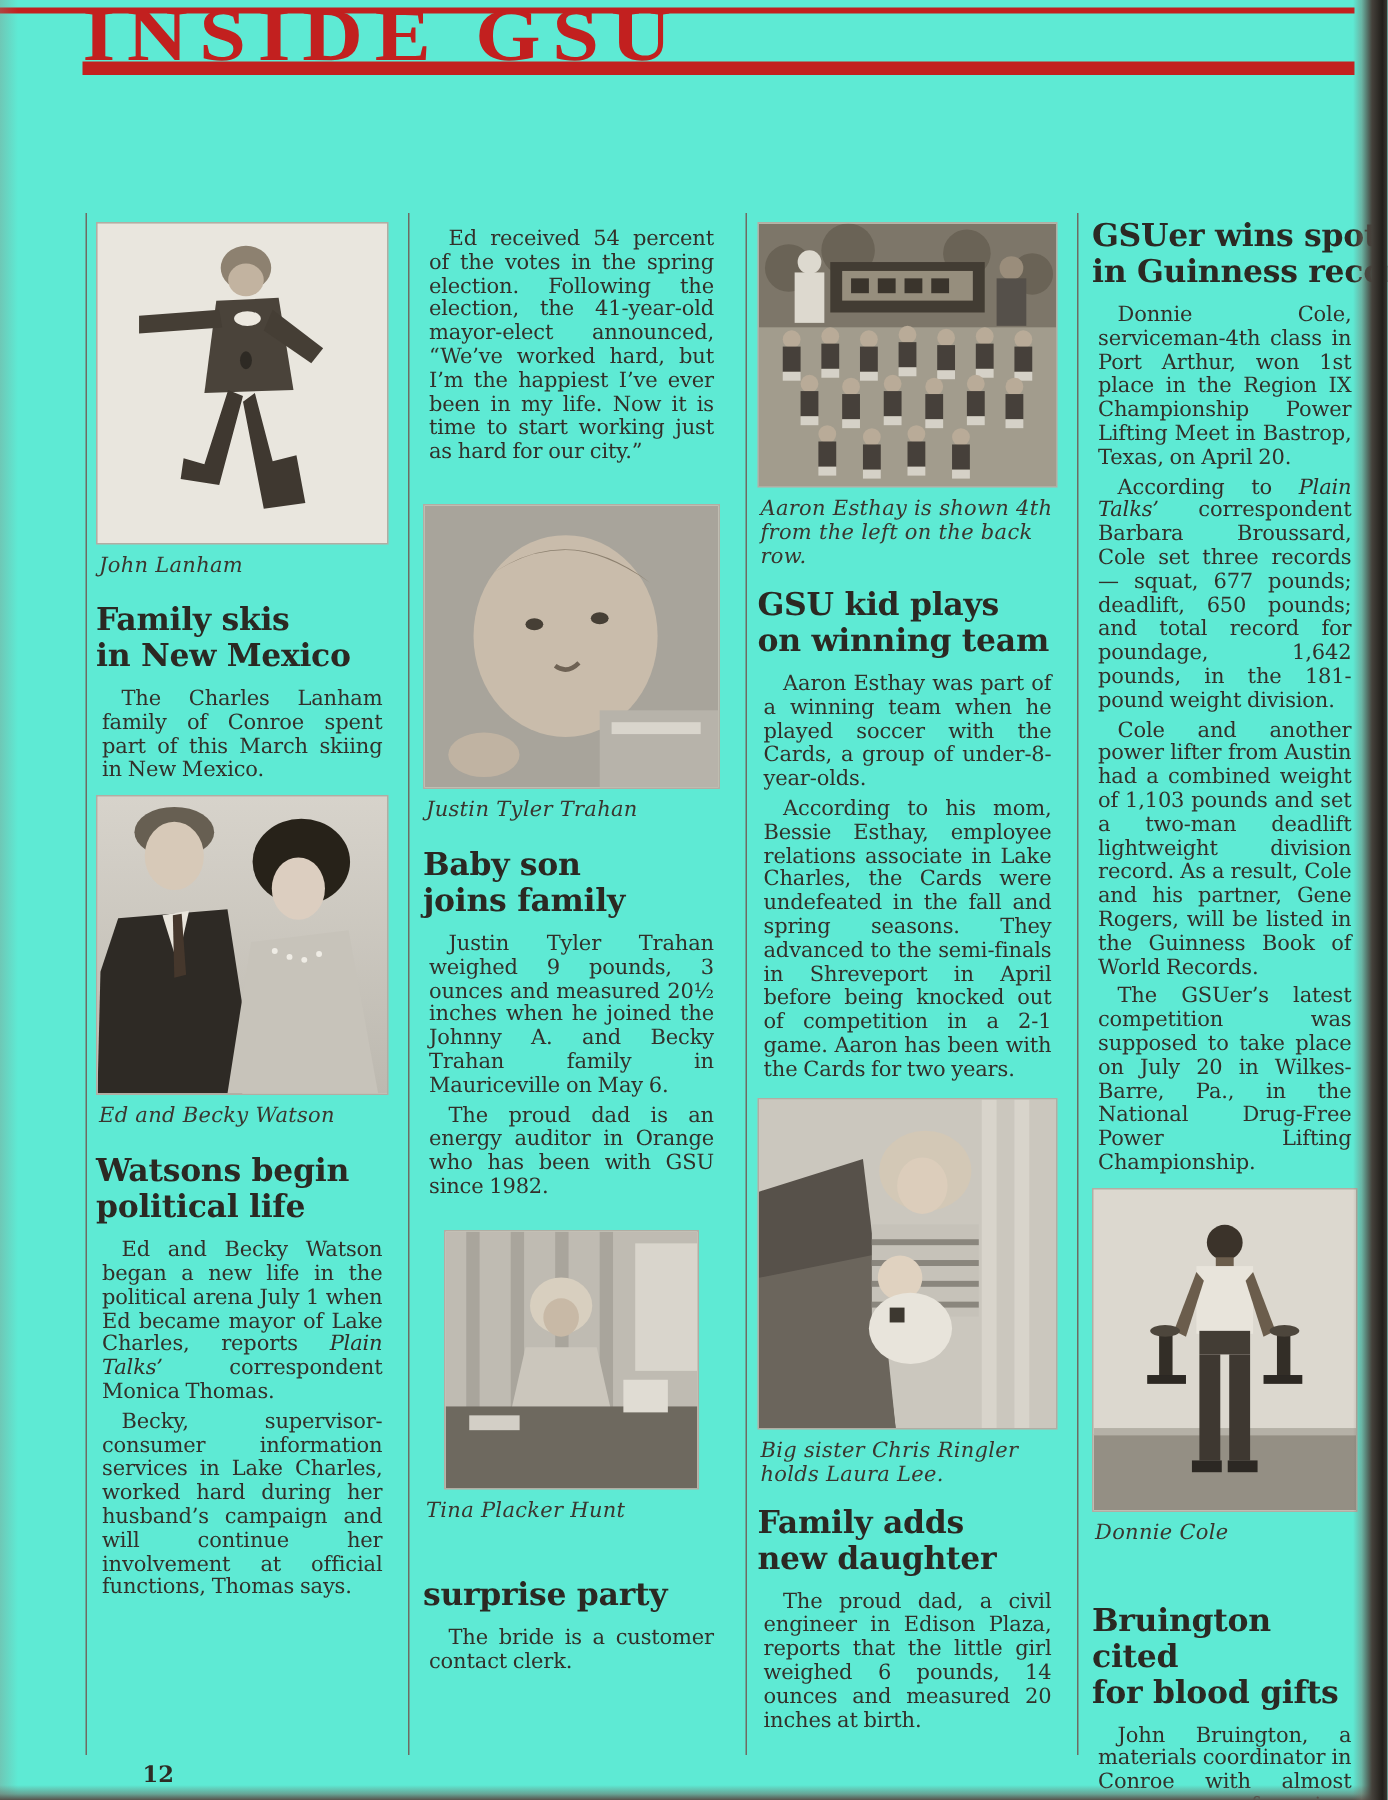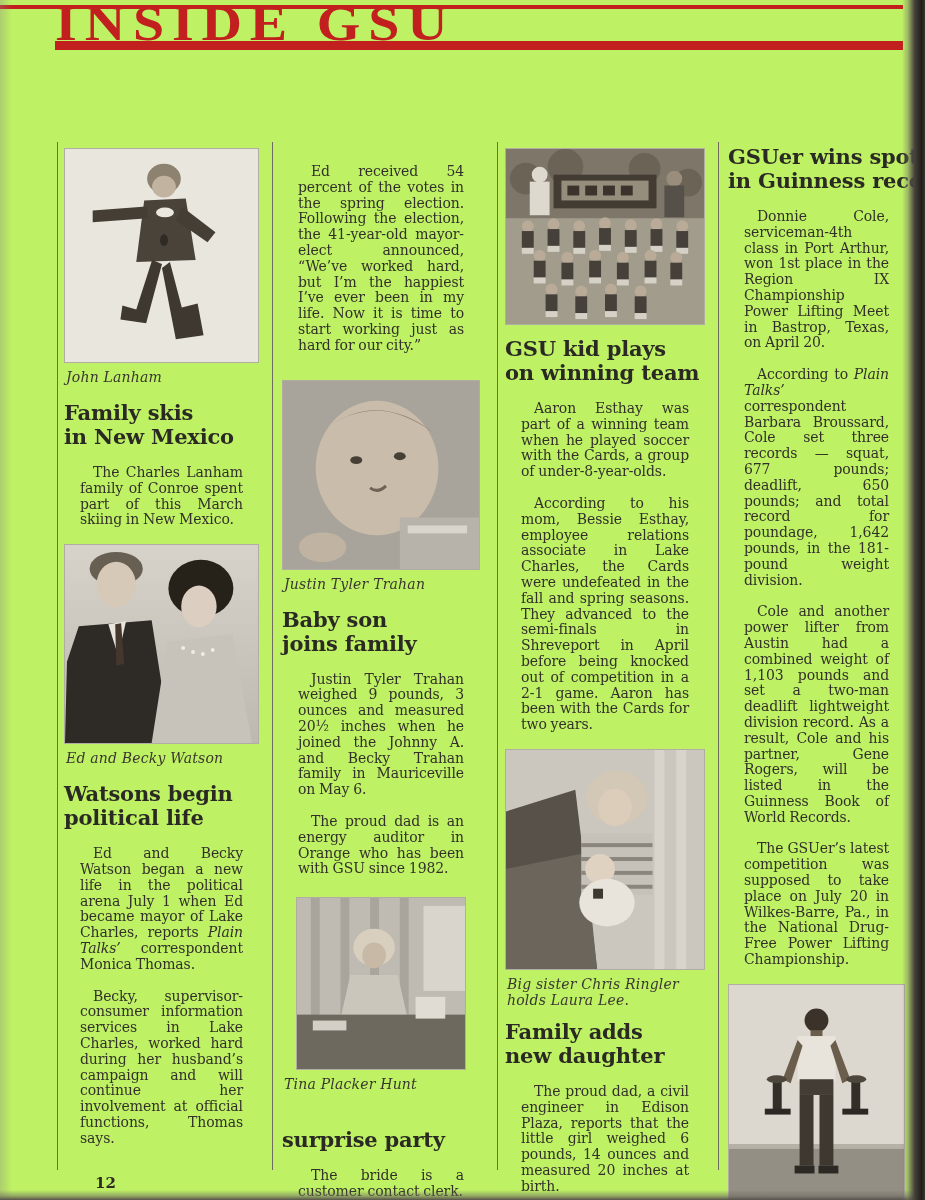--- a/index.html
+++ b/index.html
@@ -1,19 +1,19 @@
 <!DOCTYPE html>
 <html style="--accent: #c2201f;"><head>
 <meta charset="utf-8">
 <style>
   * { box-sizing: border-box; }
   html,body { margin:0; padding:0; background:#777; }
   .page {
     position:relative; width:925px; height:1200px; margin:0 auto;
-    background:#bef264; overflow:hidden;
+    background:#5eead4; overflow:hidden;
     font-family:"DejaVu Serif", serif; color:#302d27;padding-left:32px;
   }
   
   .scan-right { position:absolute; top:0; right:0; width:23px; height:100%; z-index:6;
     background:linear-gradient(90deg, rgba(90,86,78,0) 0%, rgba(120,115,105,0.45) 25%, #45413b 55%, #211e1a 85%, #3a3733 100%); }
   .scan-bottom { position:absolute; bottom:0; left:0; width:100%; height:10px; z-index:5;
     background:linear-gradient(180deg, rgba(0,0,0,0) 0%, rgba(110,106,97,0.55) 60%, #56524b 100%); }
   .scan-left { position:absolute; top:0; left:0; width:12px; height:100%; z-index:5;
     background:linear-gradient(90deg, rgba(140,136,126,0.35) 0%, rgba(0,0,0,0) 100%); }
   
@@ -24,21 +24,21 @@
   .rule-thick { position:absolute; left:55px; top:41px; width:848px; height:9px; background:var(--accent,#c2201f); }
   
   .colrule { position:absolute; top:142px; width:1px; height:1028px; background:#6f6b62; }
   .colrule.r1 { left:57px; } .colrule.r2 { left:272px; } .colrule.r3 { left:497px; } .colrule.r4 { left:718px; }
   
   .col { position:absolute; }
   .col1 { left:64px; top:148px; width:195px; }
   .col2 { left:282px; top:148px; width:198px; }
   .col3 { left:505px; top:148px; width:200px; }
   .col4 { left:728px; top:145px; width:177px; }
-  .col p { margin:16px; font-size:14px; line-height:15.8px; text-align:justify; text-indent:13px;
+  .col p { margin:4px; font-size:14px; line-height:15.8px; text-align:justify; text-indent:13px;
     word-spacing:-0.5px; letter-spacing:-0.1px; color:#33302a; }
   .col h2 { margin:12px 0 10px; font-size:21px; line-height:24px; font-weight:bold; color:#2b2923; letter-spacing:-0.2px; }
   .col4 h2.overflowing { white-space:nowrap; }
   .caption { font-style:italic; font-size:14px; line-height:16px; color:#3a362f; margin:6px 0 0 2px; letter-spacing:0.2px; }
   .it { font-style:italic; }
   .photo { position:relative; width:100%; overflow:hidden; border:1px solid rgba(60,55,45,0.25); background:#d8d4cb; }
   .photo svg { display:block; width:100%; height:100%; }
   .ph-lanham { height:215px; }
   .ph-watsons { height:200px; margin-top:8px; }
   .ph-baby { height:190px; margin-top:26px; }
@@ -192,20 +192,21 @@
           <use href="#kid" x="90" y="108"></use>
         <use href="#kid" x="118" y="110"></use>
           <use href="#kid" x="146" y="108"></use>
           <use href="#kid" x="172" y="110"></use>
         <use href="#kid" x="46" y="142"></use>
           <use href="#kid" x="76" y="144"></use>
           <use href="#kid" x="106" y="142"></use>
           <use href="#kid" x="136" y="144"></use>
       </svg>
     </div>
+    <div class="caption">Aaron Esthay is shown 4th from the left on the back row.</div>
     <h2><span>GSU kid plays</span><br><span>on winning team</span></h2>
     <p>Aaron Esthay was part of a winning team when he played soccer with the Cards, a group of under-8-year-olds.</p>
     <p>According to his mom, Bessie Esthay, employee relations associate in Lake Charles, the Cards were undefeated in the fall and spring seasons. They advanced to the semi-finals in Shreveport in April before being knocked out of competition in a 2-1 game. Aaron has been with the Cards for two years.</p>
 
     <div class="photo ph-ringler">
       <svg viewBox="0 0 200 221" preserveAspectRatio="none">
         <rect width="200" height="221" fill="#cbc7be"></rect>
         <rect x="150" width="10" height="221" fill="#d8d4cb"></rect>
           <rect x="172" width="10" height="221" fill="#d8d4cb"></rect>
         <path d="M0,62 L70,40 L92,221 L0,221 Z" fill="#57514a"></path>

